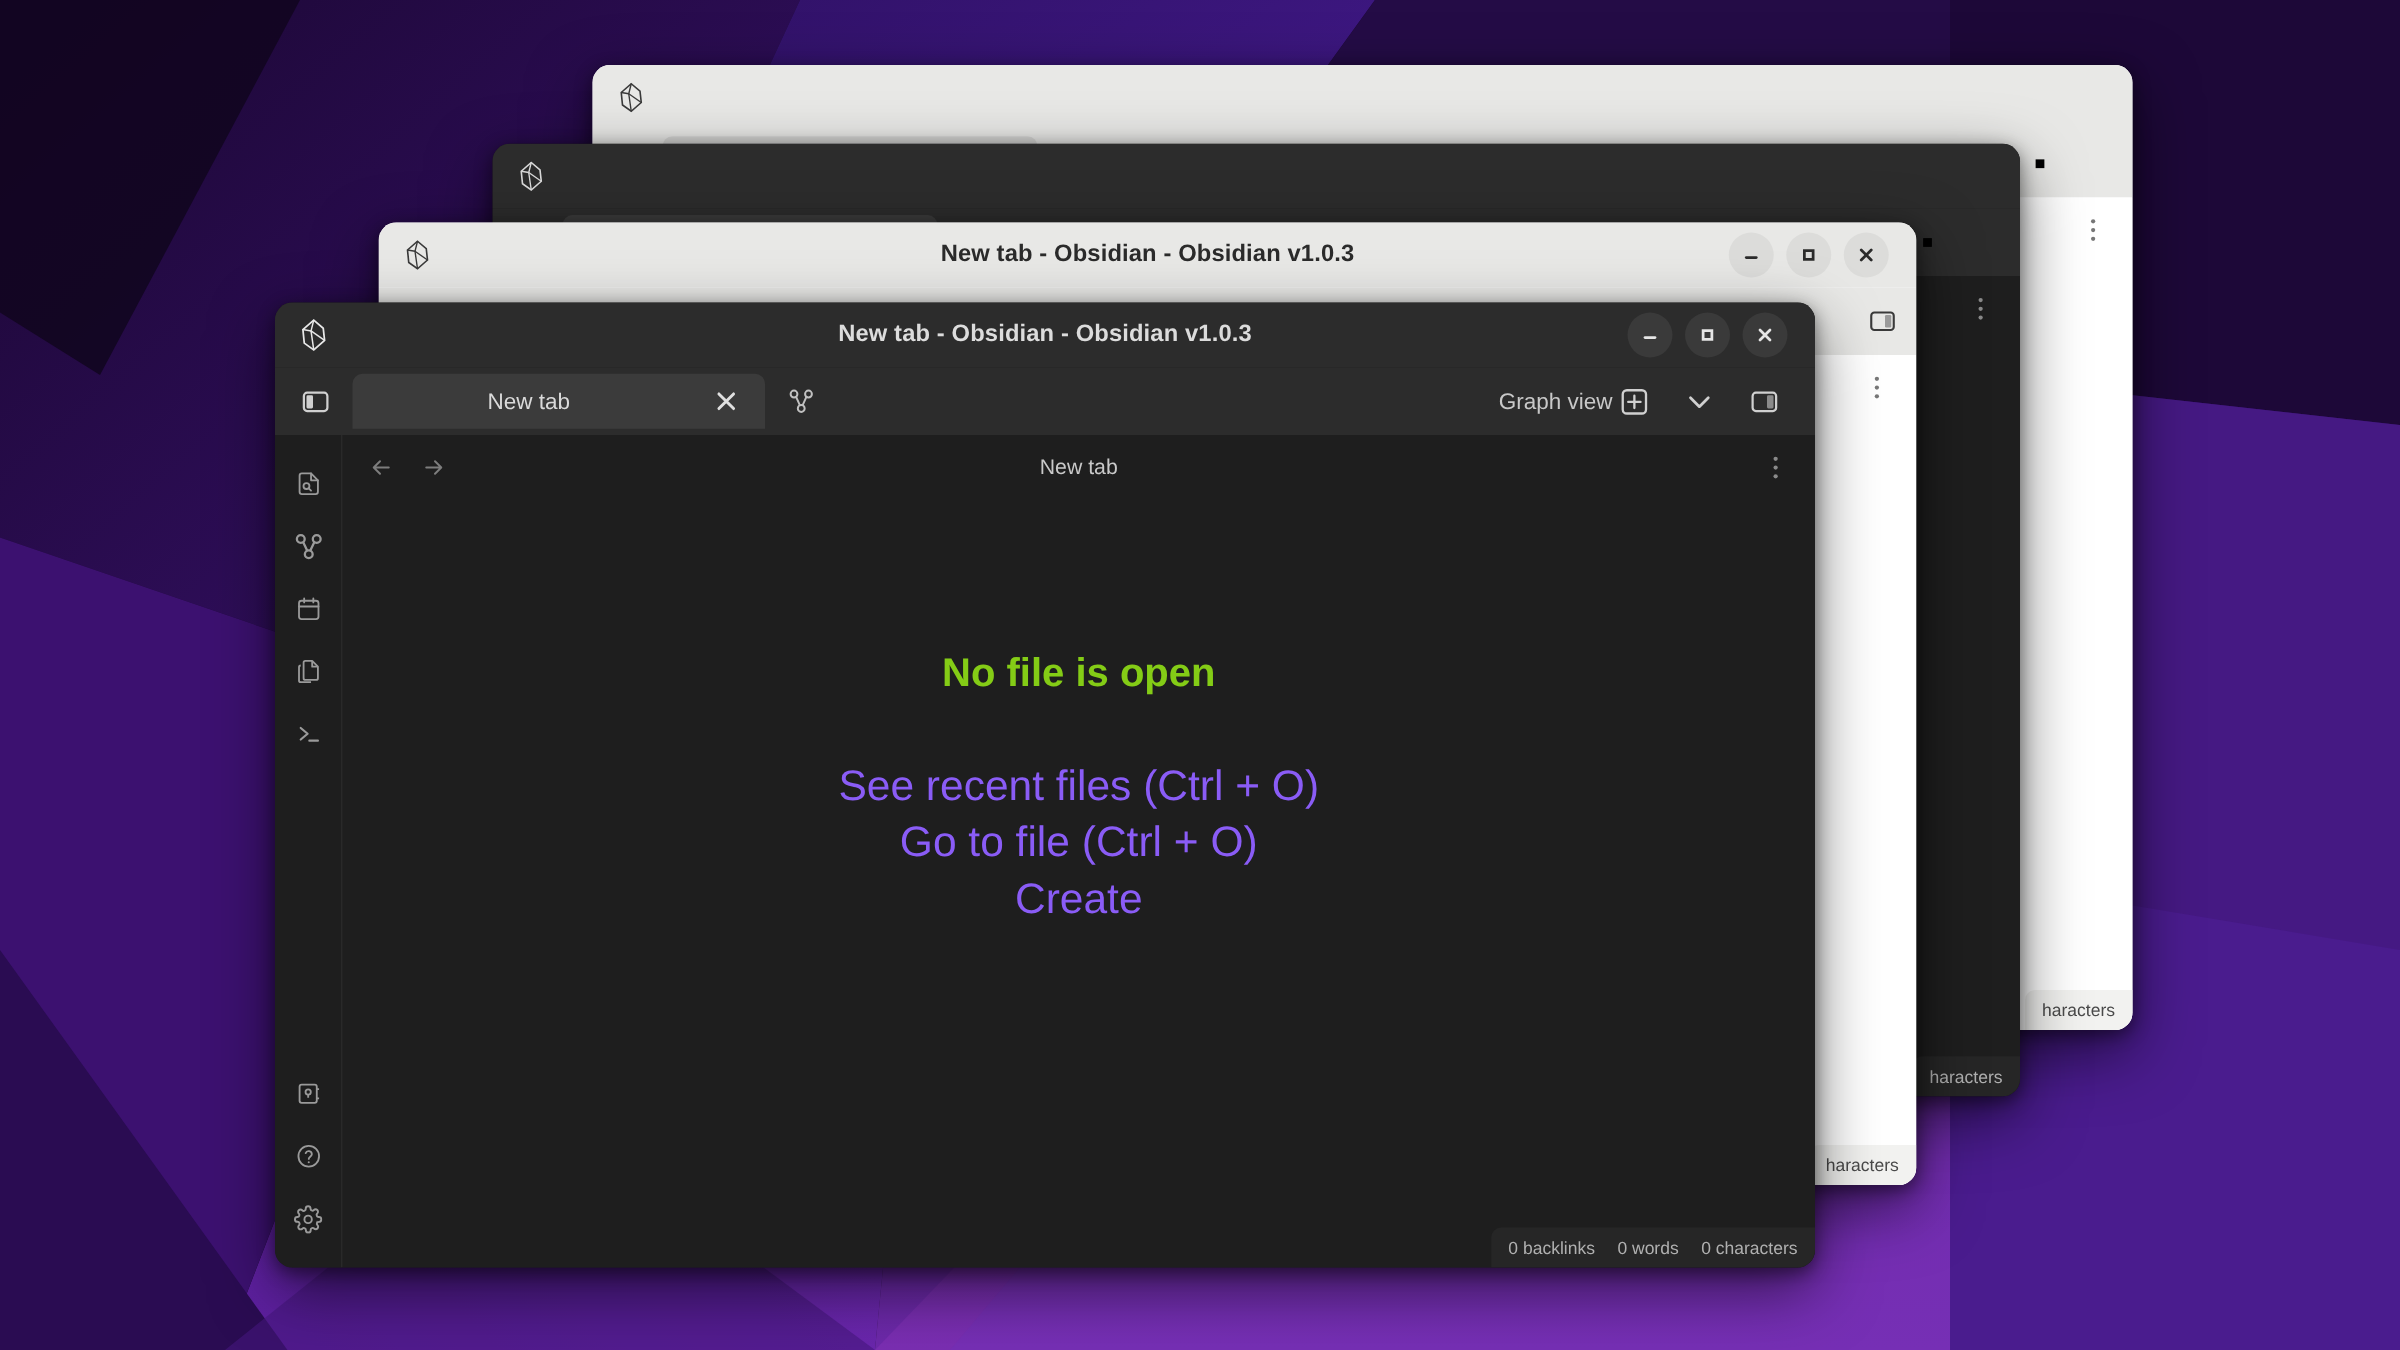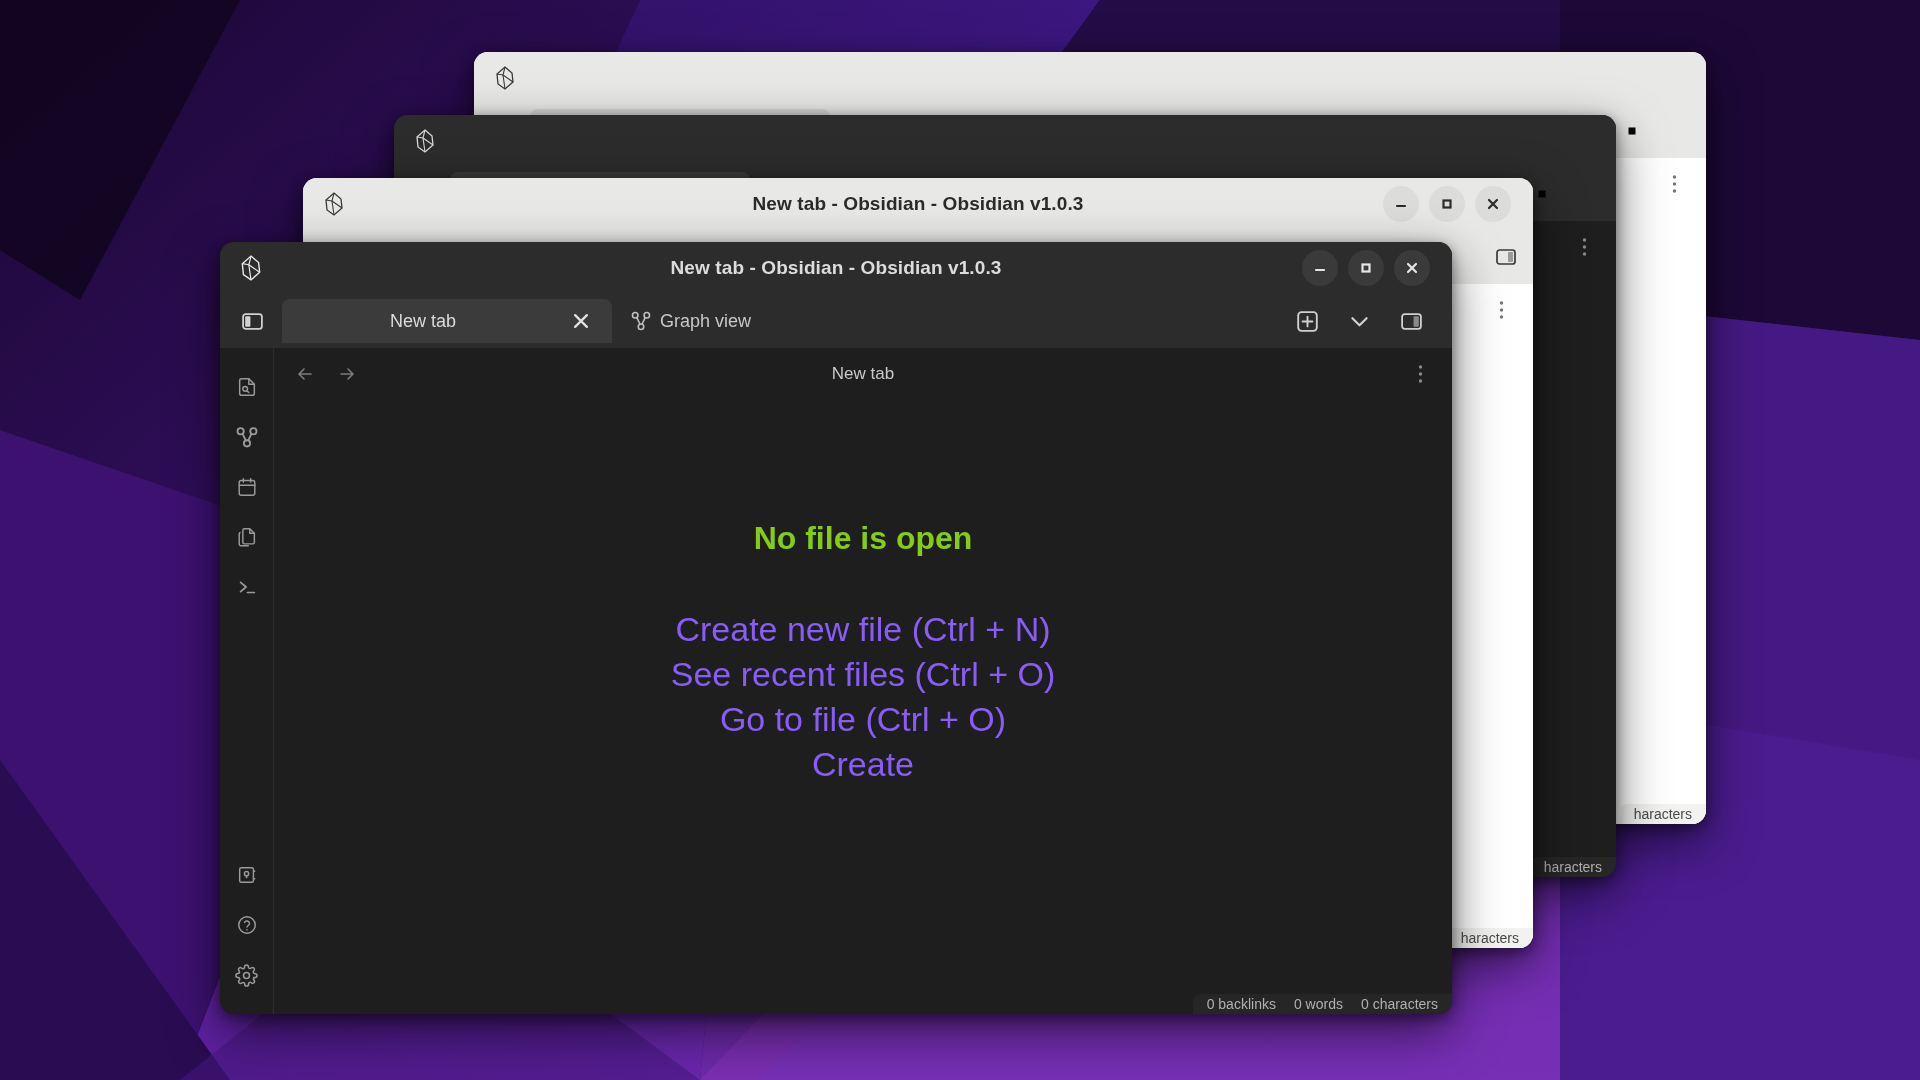--- a/index.html
+++ b/index.html
@@ -61,21 +61,21 @@
     display:flex; align-items:center; justify-content:center;
     position:relative; padding:0 18px; cursor:pointer;
     font-size:17px;
   }
   .tab.light { background:#d6d6d4; color:#2b2b2b; }
   .tab.dark  { background:#3b3b3b; color:#9d9d9d; }
   .tab.dark.active { background:#3b3b3b; color:#dadada; }
   .tab-label { flex:1; text-align:center; }
   .tab-close { width:26px; height:26px; display:flex; align-items:center; justify-content:center; margin-left:22px; cursor:pointer; }
   .tab-graph { width:38px; height:38px; display:flex; align-items:center; justify-content:center; margin-left:6px; cursor:pointer; }
-  .graphview-label { flex:1; text-align:left; font-size:17px; }
+  .graphview-label { flex:1; text-align:right; font-size:17px; }
   .tabbar.light .graphview-label { color:#2b2b2b; }
   .tabbar.dark  .graphview-label { color:#c8c8c8; }
   .tb-right { display:flex; align-items:center; gap:14px; margin-left:auto; }
   .ticon { width:34px; height:34px; display:flex; align-items:center; justify-content:center; cursor:pointer; }
 
   
   .wbody { flex:1; display:flex; min-height:0; position:relative; }
   .ribbon {
     width:54px; flex:0 0 54px; display:flex; flex-direction:column; align-items:center;
     padding-top:14px; padding-bottom:14px;
@@ -93,21 +93,21 @@
   .narrow { width:26px; height:26px; display:flex; align-items:center; justify-content:center; cursor:pointer; }
   .nav-title { position:absolute; left:0; right:0; text-align:center; font-size:17px; color:#c9c9c9; pointer-events:none; }
   .nav-more { margin-left:auto; width:28px; height:28px; display:flex; align-items:center; justify-content:center; cursor:pointer; z-index:2; }
 
   .emptystate { flex:1; display:flex; flex-direction:column; align-items:center; justify-content:flex-start; padding-top:120px; }
   .es-title { font-size:32px; font-weight:700; color:#84cc16; margin-bottom:50px; }
   .es-action { font-size:34px; color:#8a5cf6; line-height:1.32; cursor:pointer; }
 
   .statusbar {
     position:absolute; right:0; bottom:0;
-    height:20px; display:flex; align-items:center; gap:18px;
+    height:32px; display:flex; align-items:center; gap:18px;
     padding:0 14px; font-size:14px;
     border-radius:8px 0 0 0;
   }
   .statusbar.dark  { background:#262626; color:#b0b0b0; }
   .statusbar.light { background:#f2f2f0; color:#4a4a4a; }
 
   svg { display:block; }
 </style>
 </head>
 <body>
@@ -547,21 +547,20 @@
           <svg width="5" height="20" viewBox="0 0 5 20">
               <circle cx="2.5" cy="3" r="1.7" fill="#8a8a8a"></circle>
               <circle cx="2.5" cy="10" r="1.7" fill="#8a8a8a"></circle>
               <circle cx="2.5" cy="17" r="1.7" fill="#8a8a8a"></circle>
             </svg>
         </div>
       </div>
 
       <div class="emptystate">
         <div class="es-title">No file is open</div>
-        <div class="es-action">Create new file (Ctrl + N)</div>
         <div class="es-action">See recent files (Ctrl + O)</div>
         <div class="es-action">Go to file (Ctrl + O)</div>
         <div class="es-action">Create</div>
       </div>
 
       <div class="statusbar dark">
         <span>0 backlinks</span>
         <span>0 words</span>
         <span>0 characters</span>
       </div>

